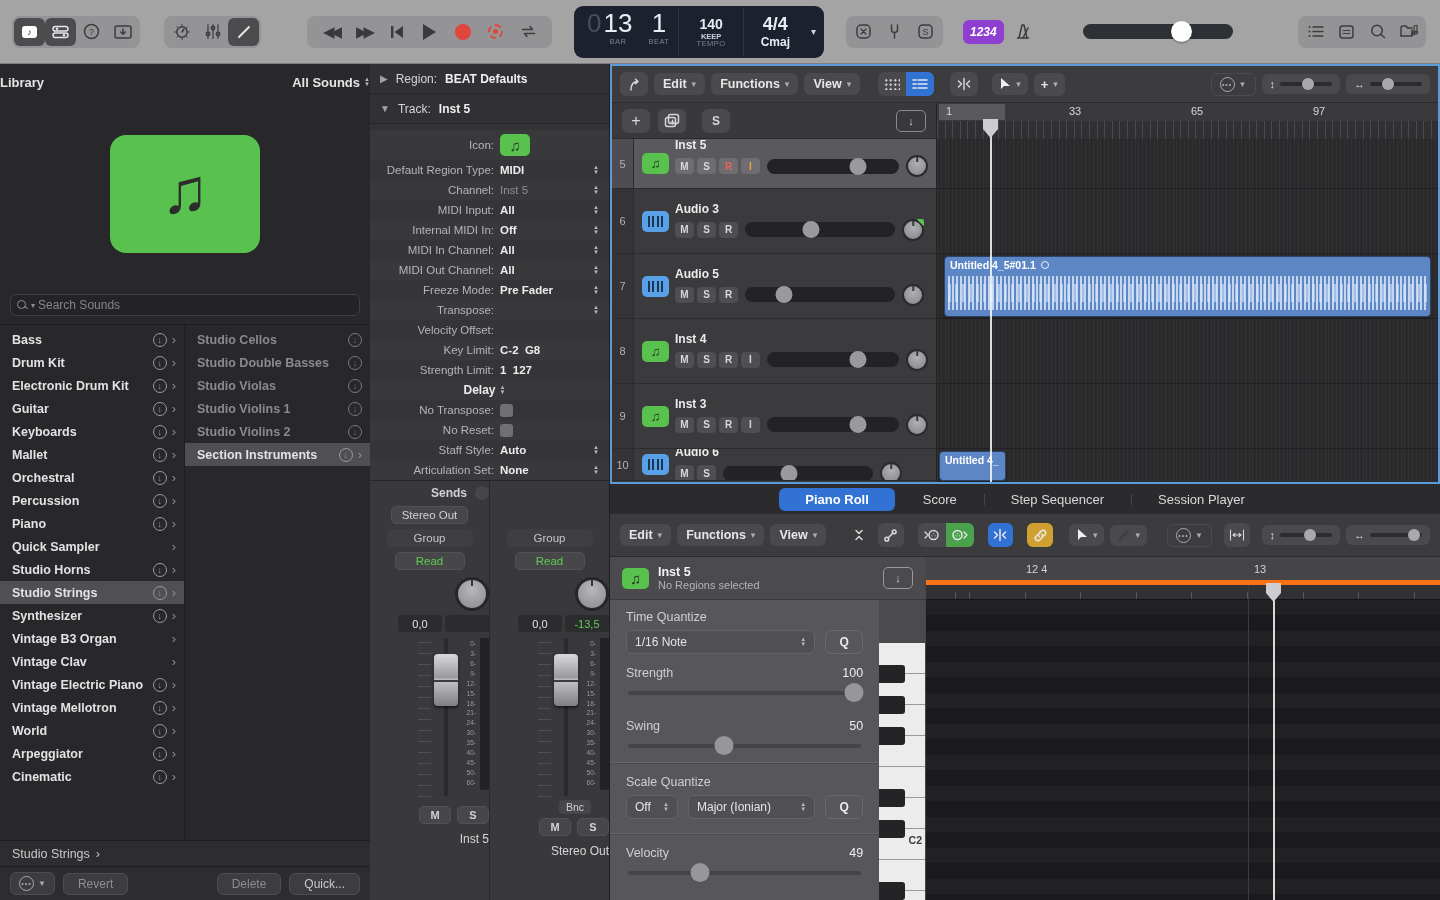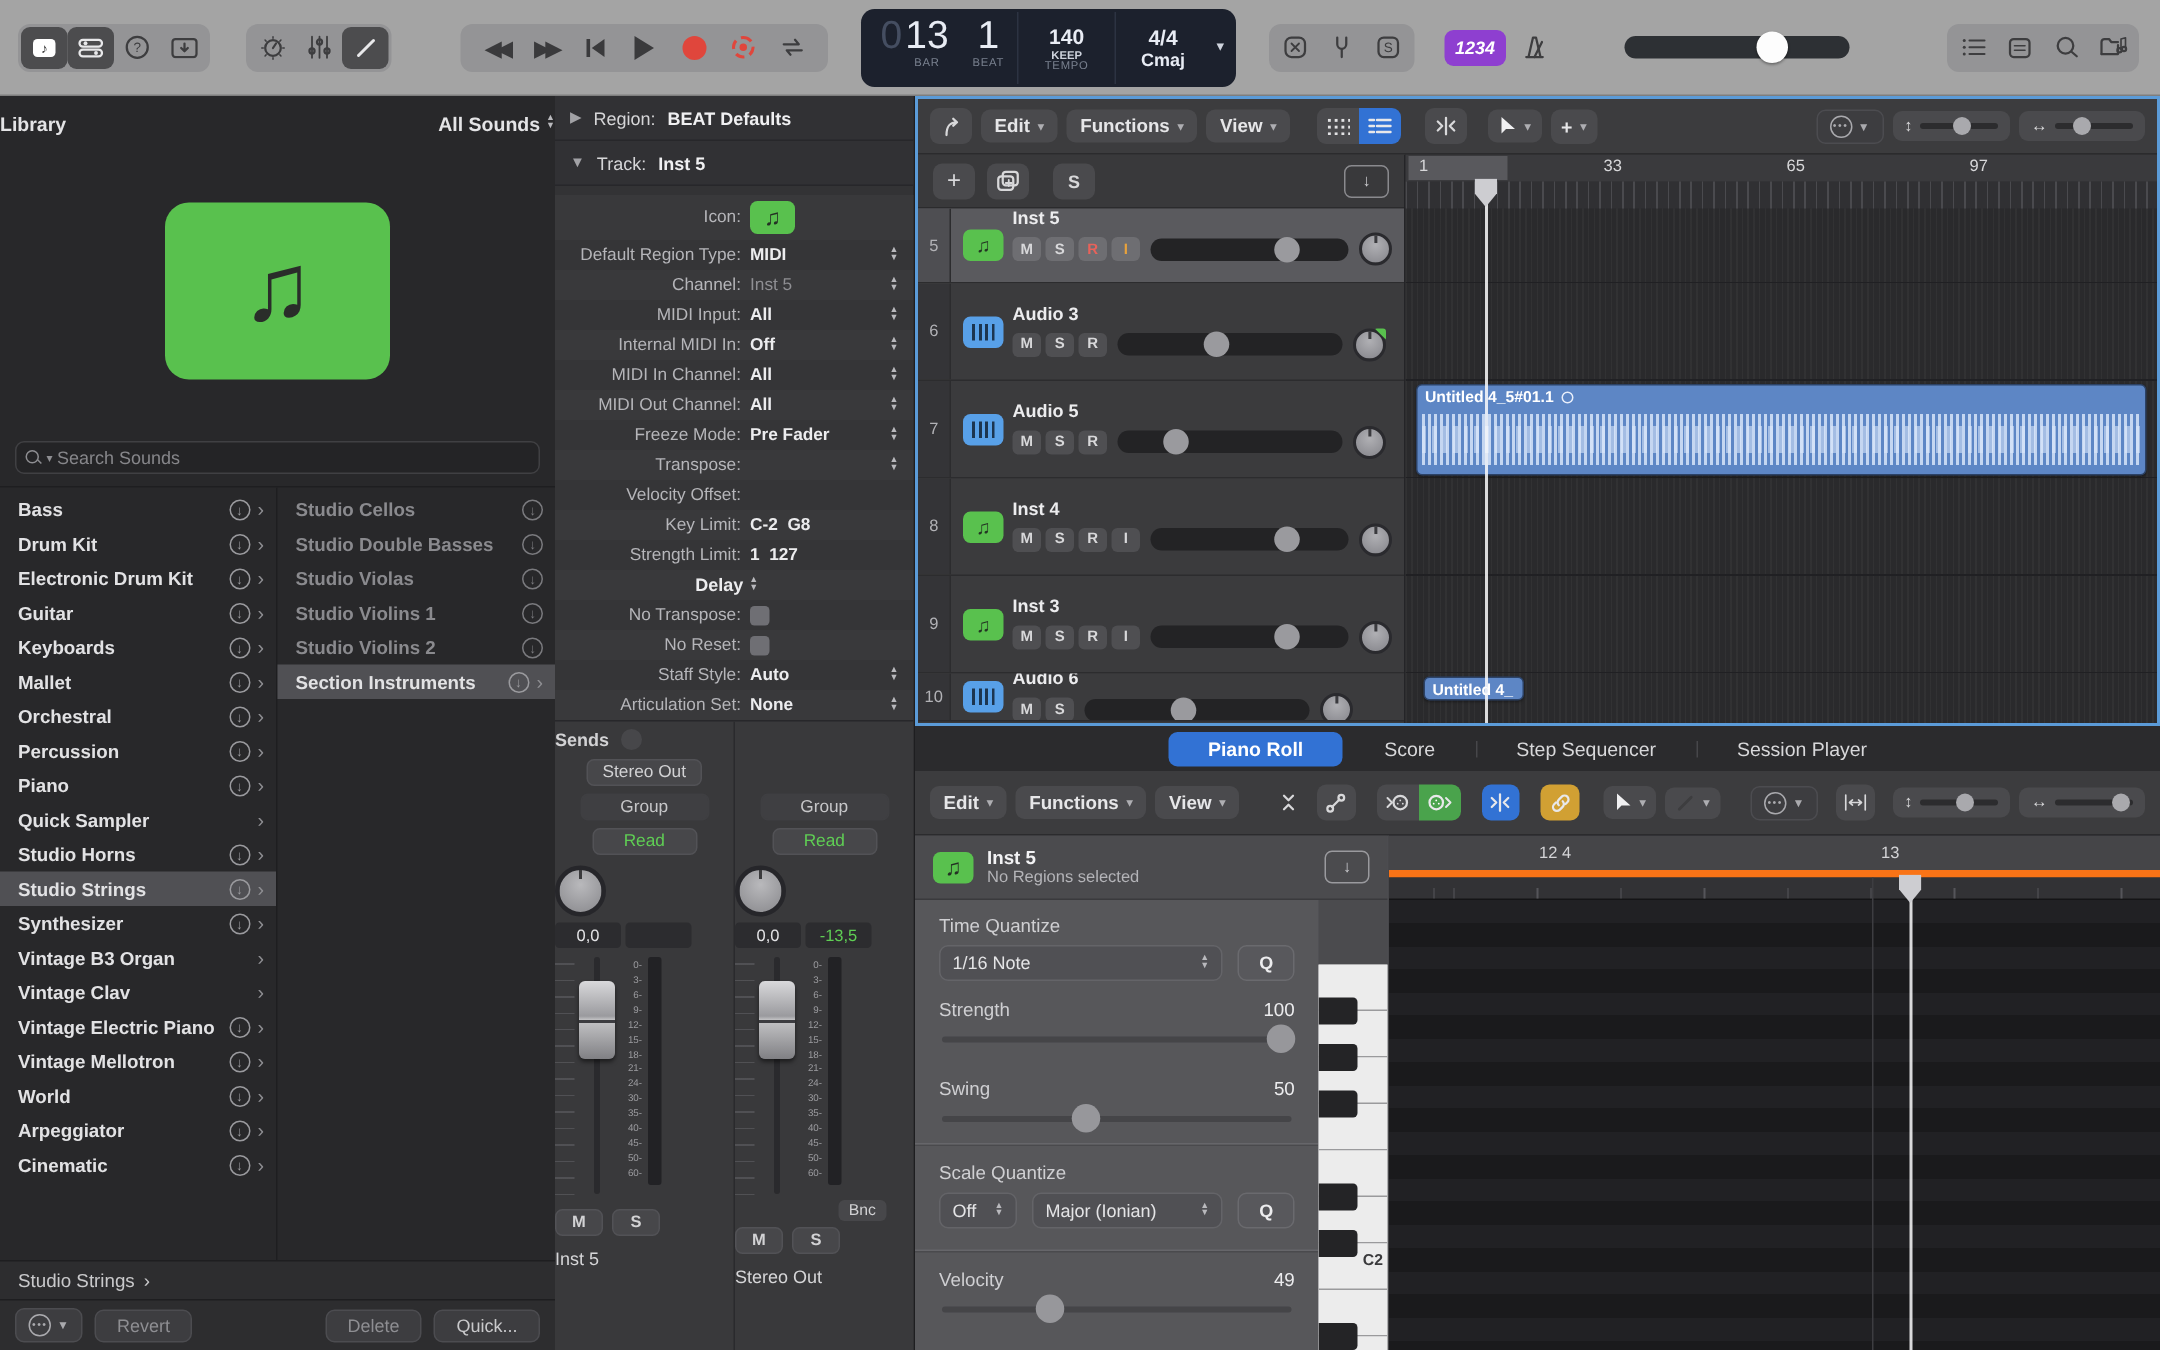--- a/index.html
+++ b/index.html
@@ -27,21 +27,21 @@
     align-items:stretch;color:#e8ecf4;overflow:hidden;padding:2px 4px}
   .lcdsec{display:flex;flex-direction:column;align-items:center;justify-content:center;position:relative}
   .lcdsec+.lcdsec{border-left:1px solid #2c3342}
   .lcd .pos{flex:1.35;flex-direction:row;align-items:baseline;gap:2px;justify-content:center}
   .lcd .bigdim{font-size:26px;color:#454e61;font-weight:400}
   .lcd .big{font-size:26px;font-weight:400}
   .poscol{display:flex;flex-direction:column;align-items:center}
   .lcdlab{font-size:7.5px;color:#79818f;letter-spacing:.5px;margin-top:-2px}
   .lcd .tempoV{font-size:14px;font-weight:700}
   .lcd .keep{font-size:7.5px;font-weight:700;color:#cdd2dc}
-  .lcd .sigV{font-size:14px;font-weight:700}
+  .lcd .sigV{font-size:18px;font-weight:700}
   .lcd .keyV{font-size:12px;font-weight:600}
   .lcdchev{display:flex;align-items:center;color:#cfd4de;font-size:10px;padding:0 4px}
   .countin{background:#8e3fd0;color:#fff;border-radius:6px;font-size:12px;font-weight:700;
     padding:5px 7px;letter-spacing:0;font-style:italic}
   
   .vslider{position:relative;width:150px;height:15px;border-radius:8px;background:#2d3034}
   .vknob{position:absolute;top:-3px;width:21px;height:21px;border-radius:50%;background:#fdfdfd;
     box-shadow:0 1px 2px rgba(0,0,0,.4)}
 
   
@@ -105,21 +105,21 @@
     font-size:15px;align-items:center;justify-content:center}
   .iicon.show{display:flex}
   .icheck{display:none;width:13px;height:13px;border-radius:3px;background:#6f6f74}
   .icheck.show{display:block}
   .irow.center{justify-content:center}
   .irow.center .ilabel{flex:none;color:#ececee;font-weight:700;font-size:12px;padding-right:4px}
   .irow.center .stepper{margin-left:0}
 
   
   .strips{flex:1;display:flex;border-top:1px solid #27272a;background:#39393b;overflow:hidden}
-  .strip{flex:1;display:flex;flex-direction:column;align-items:flex-start;padding-top:2px}
+  .strip{flex:1;display:flex;flex-direction:column;align-items:flex-end;padding-top:2px}
   .strip+.strip{border-left:1px solid #2a2a2d}
   .sendsrow{visibility:hidden;height:20px;display:flex;align-items:center;gap:8px;color:#d2d2d4;font-size:12px;font-weight:600}
   .sendsrow.show{visibility:visible}
   .sknob{width:14px;height:14px;border-radius:50%;background:#47474a}
   .srow{visibility:hidden;height:23px;display:flex;align-items:center;justify-content:center;width:100%}
   .srow.show{visibility:visible}
   .sbtn{background:#47474a;border-radius:5px;color:#d2d2d4;font-size:11.5px;padding:2px 10px;border:1px solid #525256}
   .sbtn.readb{color:#5fce54;min-width:70px;text-align:center}
   .sbtn.groupb{background:#3f3f42;border-color:#3f3f42;color:#c6c6c8;min-width:86px;text-align:center}
   .panknob{width:34px;height:34px;border-radius:50%;margin:5px 0 4px;position:relative;
@@ -228,21 +228,21 @@
   .wave1{top:24px;height:26px;background:
     repeating-linear-gradient(90deg,rgba(238,245,255,.9) 0 3px,transparent 3px 8px,rgba(238,245,255,.85) 8px 10px,transparent 10px 17px),
     linear-gradient(rgba(238,245,255,.95),rgba(238,245,255,.95));
     background-size:auto 11px,100% 2px;background-position:0 center,0 center;background-repeat:repeat-x,no-repeat}
   .wave2{top:16px;height:40px;background:
     repeating-linear-gradient(90deg,rgba(222,234,252,.8) 0 2px,transparent 2px 4px),
     repeating-linear-gradient(90deg,rgba(222,234,252,.55) 0 3px,transparent 3px 7px);
     background-size:auto 34px,auto 18px;background-position:0 center,0 center;background-repeat:repeat-x,repeat-x}
   .r1{left:7px;top:88px;width:132px;height:61px}
   .r2{left:7px;top:153px;width:487px;height:61px}
-  .r3{left:12px;top:348px;width:67px;height:16px}
+  .r3{left:2px;top:348px;width:67px;height:30px}
   .playline{position:absolute;top:18px;bottom:0;width:1.5px;background:rgba(250,250,252,.85);z-index:5}
   .pmark{position:absolute;width:15px;height:19px;background:#cdcdd1;z-index:6;
     clip-path:polygon(0 0,100% 0,100% 52%,50% 100%,0 52%)}
   .tracks-play{left:53px}
   .tracks-pmark{left:46px;top:16px}
 
   
   .editor{flex:1;display:flex;flex-direction:column;background:#57575a;overflow:hidden}
   .etabbar{height:30px;background:#2b2b2d;display:flex;align-items:center;justify-content:center;gap:2px}
   .etab{padding:4px 26px;color:#d8d8da;font-size:13px;border-radius:6px;position:relative}

